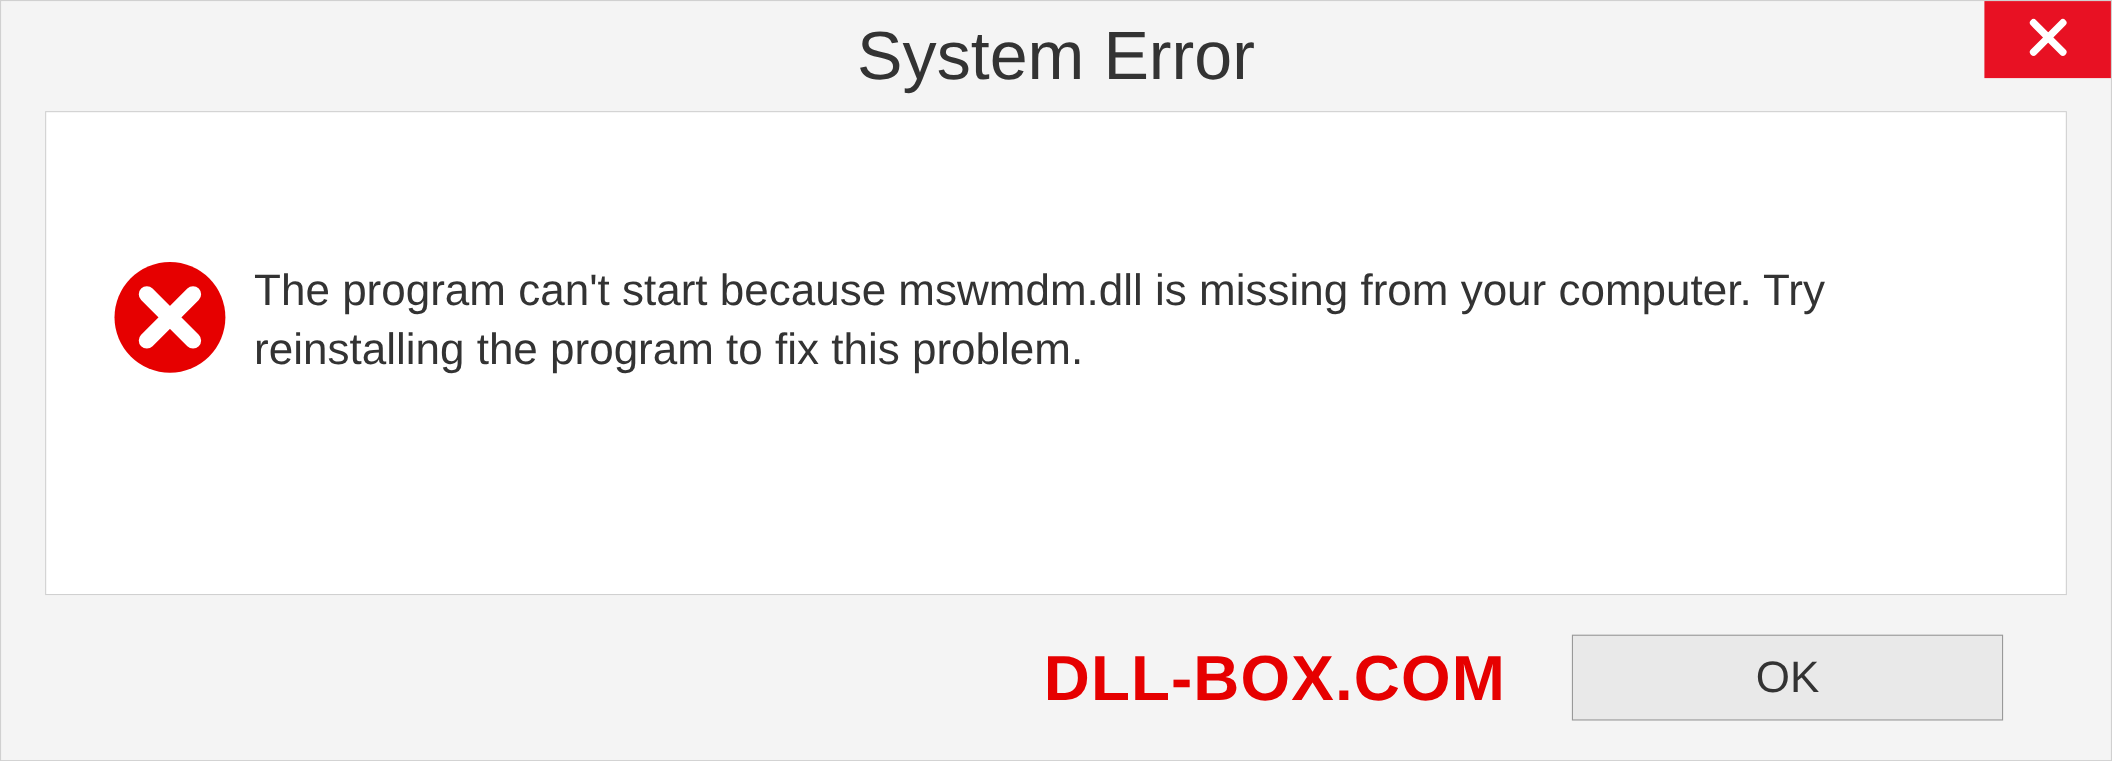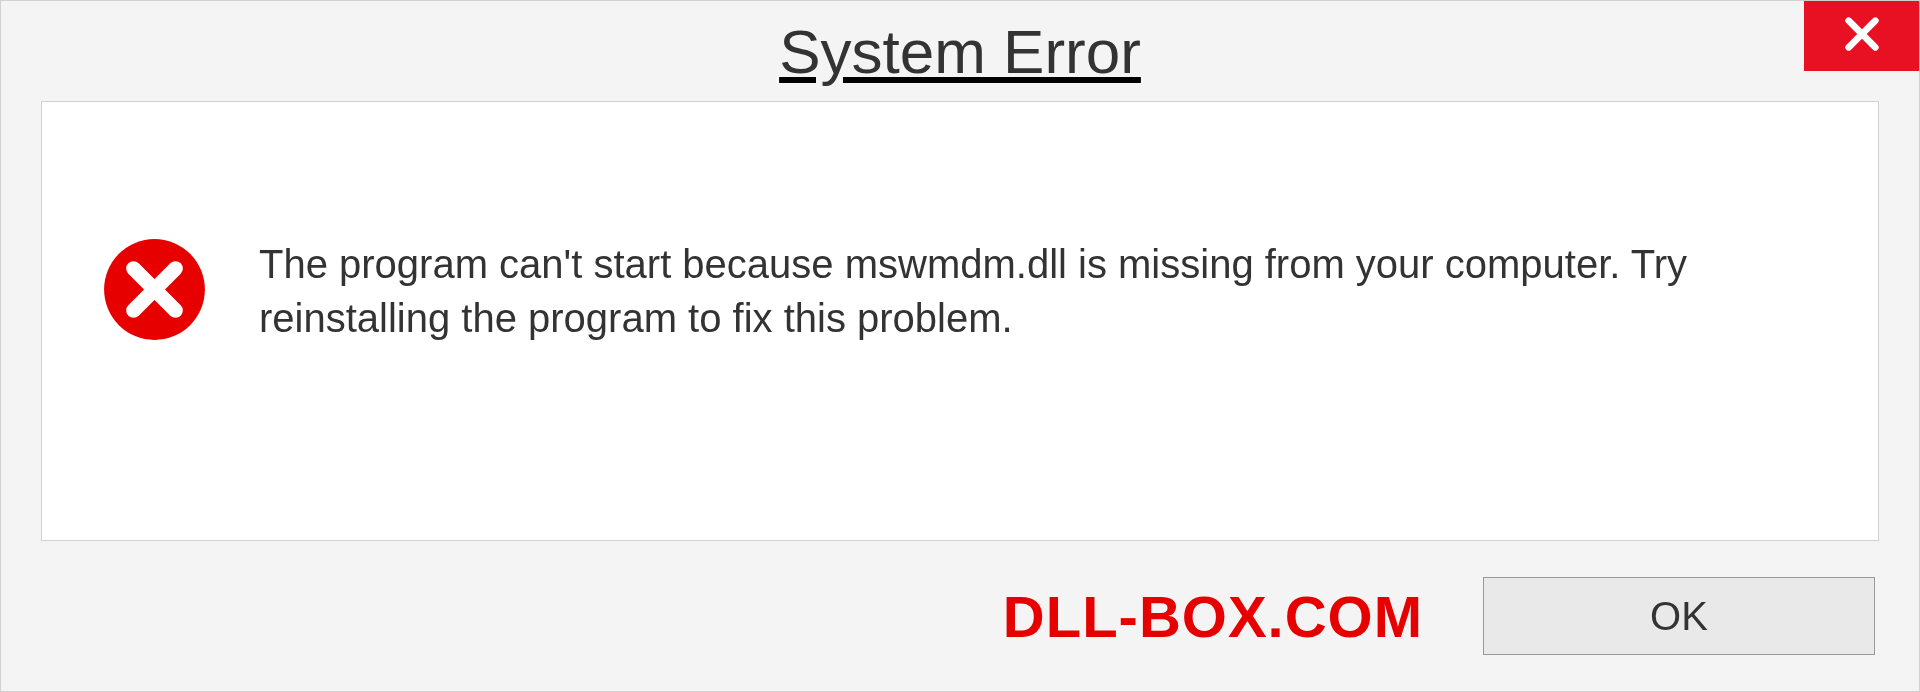--- a/index.html
+++ b/index.html
@@ -22,21 +22,20 @@
       display: flex;
       flex-direction: column;
     }
     .titlebar {
       height: 100px;
       display: flex;
       align-items: center;
       justify-content: center;
       position: relative;
       padding: 0 40px;
-      text-decoration: underline;
     }
     .title {
       font-size: 62px;
       font-weight: 400;
       color: #333;
       text-align: center;
     }
     .close-button {
       position: absolute;
       top: 0;
@@ -54,40 +53,40 @@
       height: 40px;
     }
     .content-area {
       margin: 0 40px;
       background: #ffffff;
       border: 1px solid #d0d0d0;
       flex: 1;
       display: flex;
       align-items: center;
       padding: 40px 60px 100px 60px;
-      gap: 52px;
+      gap: 24px;
     }
     .error-icon {
       flex-shrink: 0;
     }
     .error-icon svg {
       width: 105px;
       height: 105px;
     }
     .message {
       font-size: 40px;
       color: #333;
       line-height: 1.35;
     }
     .footer {
       height: 150px;
       display: flex;
       align-items: center;
       justify-content: flex-end;
-      padding: 0 44px;
+      padding: 0 98px;
       gap: 60px;
     }
     .watermark {
       font-size: 58px;
       font-weight: 800;
       color: #e60000;
       letter-spacing: 1px;
       font-family: Arial, sans-serif;
     }
     .ok-button {

